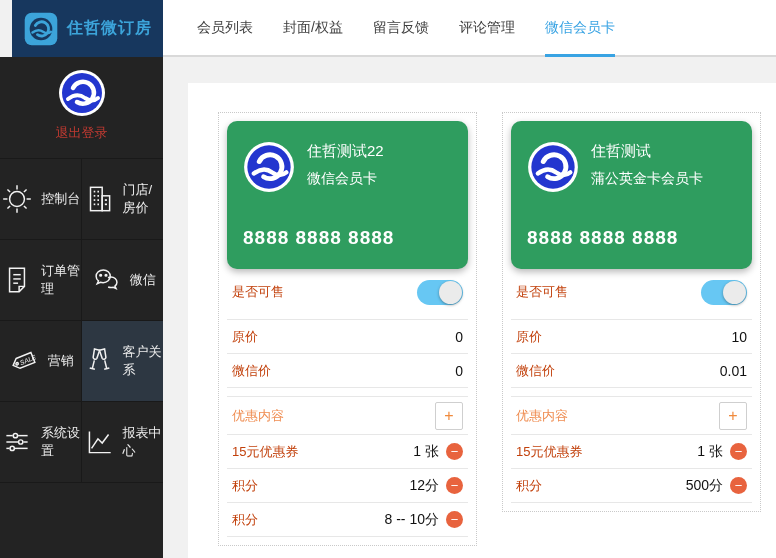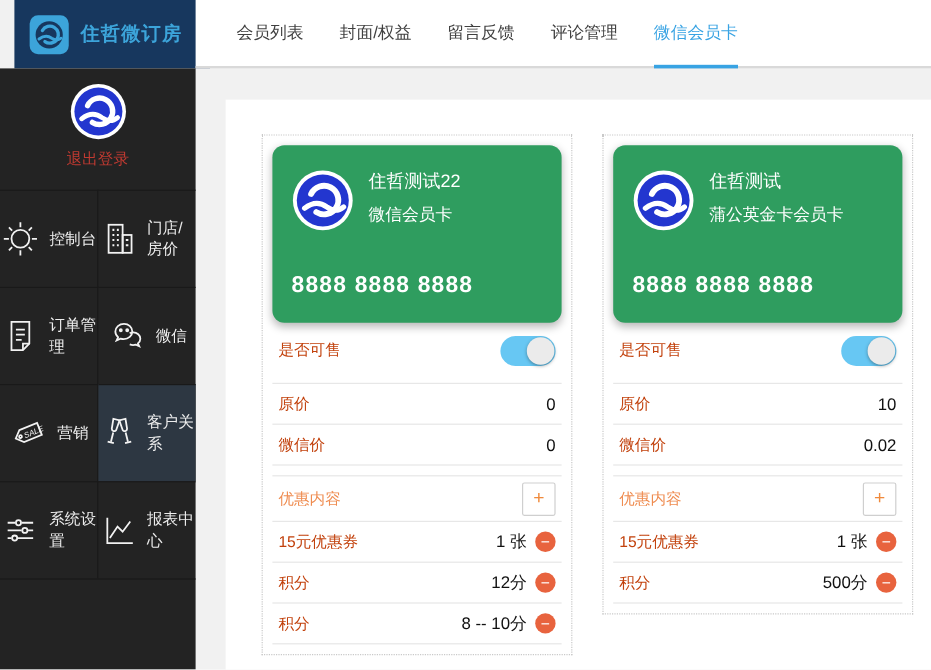--- a/index.html
+++ b/index.html
@@ -367,21 +367,21 @@
           </span>
       </div>
 
       <div class="row-group">
         <div class="info-row">
           <span class="row-label">原价</span>
           <span class="value">10</span>
         </div>
         <div class="info-row">
           <span class="row-label">微信价</span>
-          <span class="value">0.02</span>
+          <span class="value">0.01</span>
         </div>
       </div>
 
       <div class="row-group">
         <div class="info-row discount-head">
           <span class="discount-title">优惠内容</span>
           <button class="plus-btn">+</button>
         </div>
         <div class="info-row">
           <span class="row-label">15元优惠券</span>

